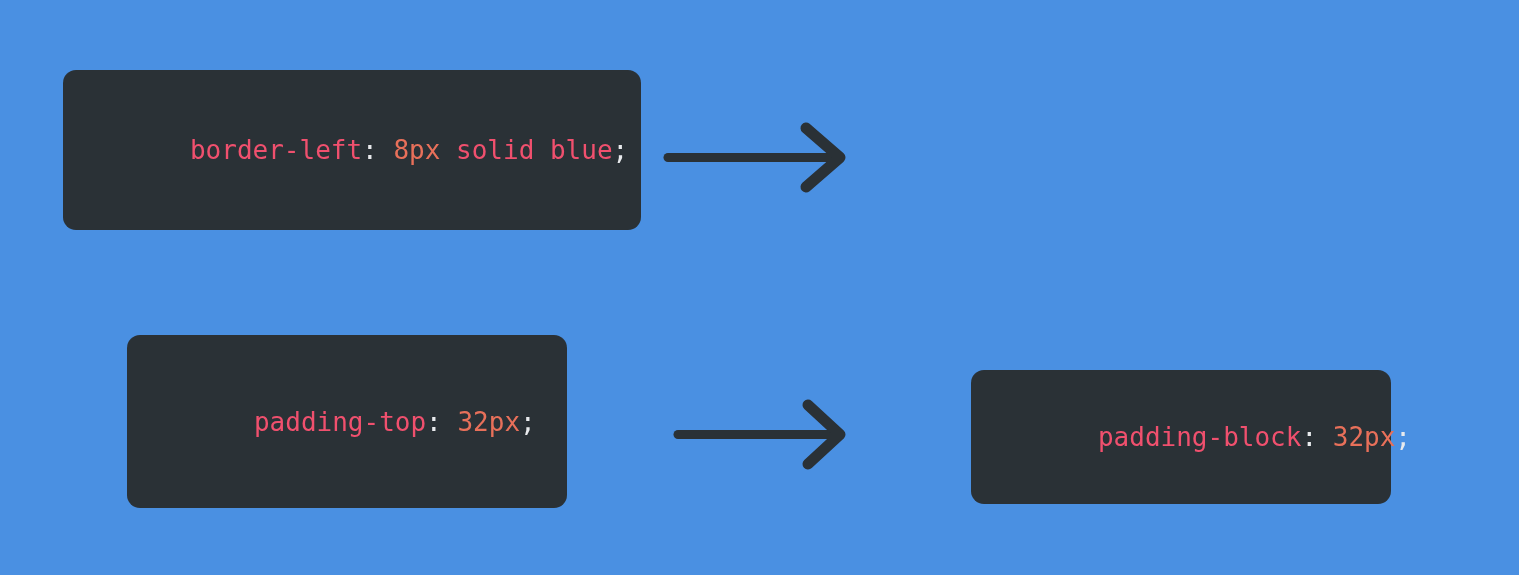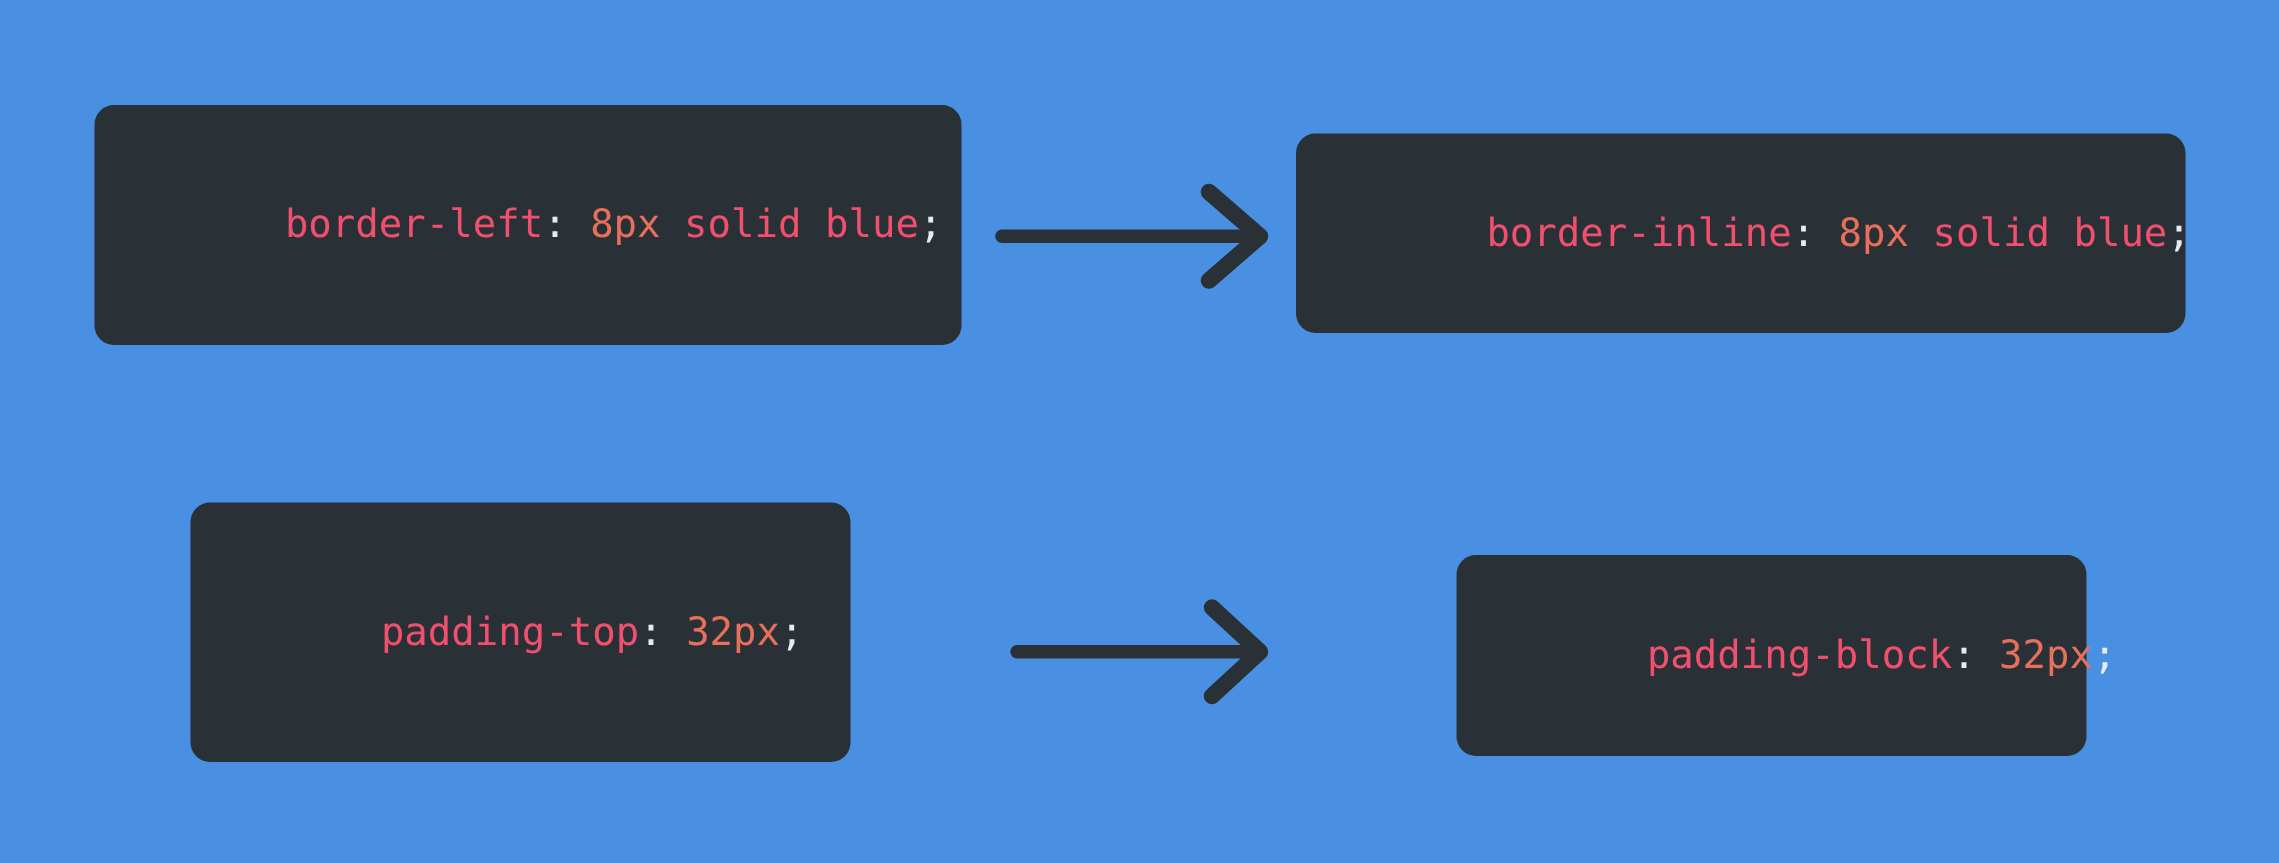--- a/index.html
+++ b/index.html
@@ -81,25 +81,20 @@
 
   </div>
 
   <div class="arrow" id="arrow-border">
     <svg width="195" height="75" viewBox="0 0 195 75" fill="none" xmlns="http://www.w3.org/2000/svg">
       <path d="M8 37.5 H178" stroke="#2a3136" stroke-width="9" stroke-linecap="round"></path>
       <path d="M146 8 L180 37.5 L146 67" stroke="#2a3136" stroke-width="11" stroke-linecap="round" stroke-linejoin="round" fill="none"></path>
     </svg>
   </div>
 
-  <div class="card" id="card-border-logical">
-    <div class="code-line">
-      <span class="tok-prop">border-inline</span><span class="tok-punct">:</span><span class="tok-punct"> </span><span class="tok-num">8px</span><span class="tok-punct"> </span><span class="tok-kw">solid blue</span><span class="tok-punct">;</span>
-    </div>
-  </div>
 
   <div class="card" id="card-padding-physical">
 
     <div class="code-line">
       <span class="tok-prop">padding-top</span><span class="tok-punct">:</span><span class="tok-punct"> </span><span class="tok-num">32px</span><span class="tok-punct">;</span>
     </div>
 
   </div>
 
   <div class="arrow" id="arrow-padding">

